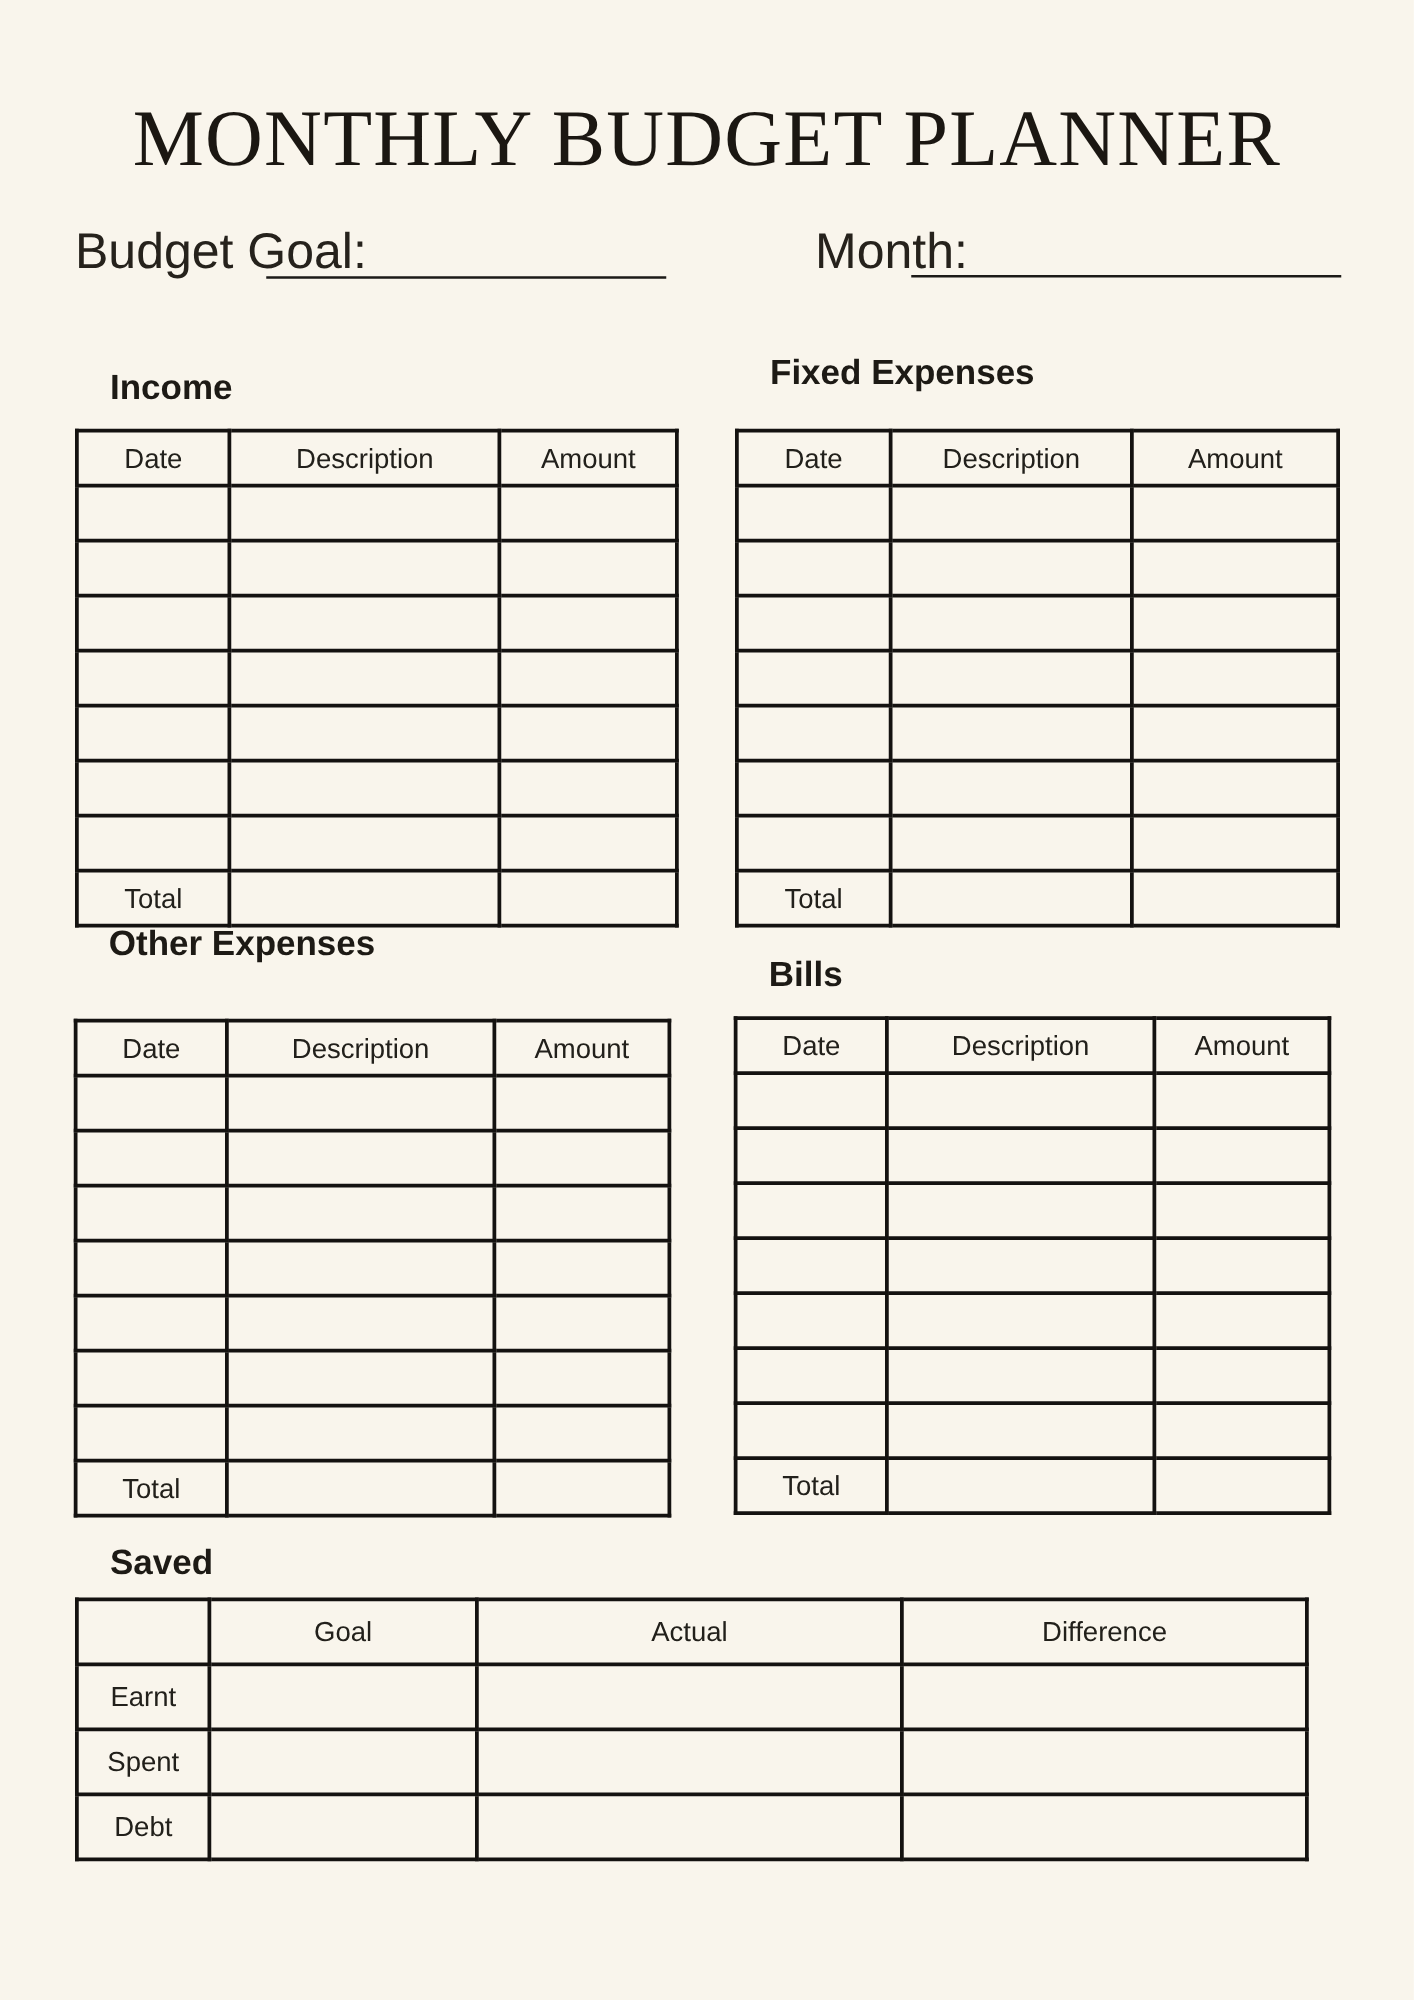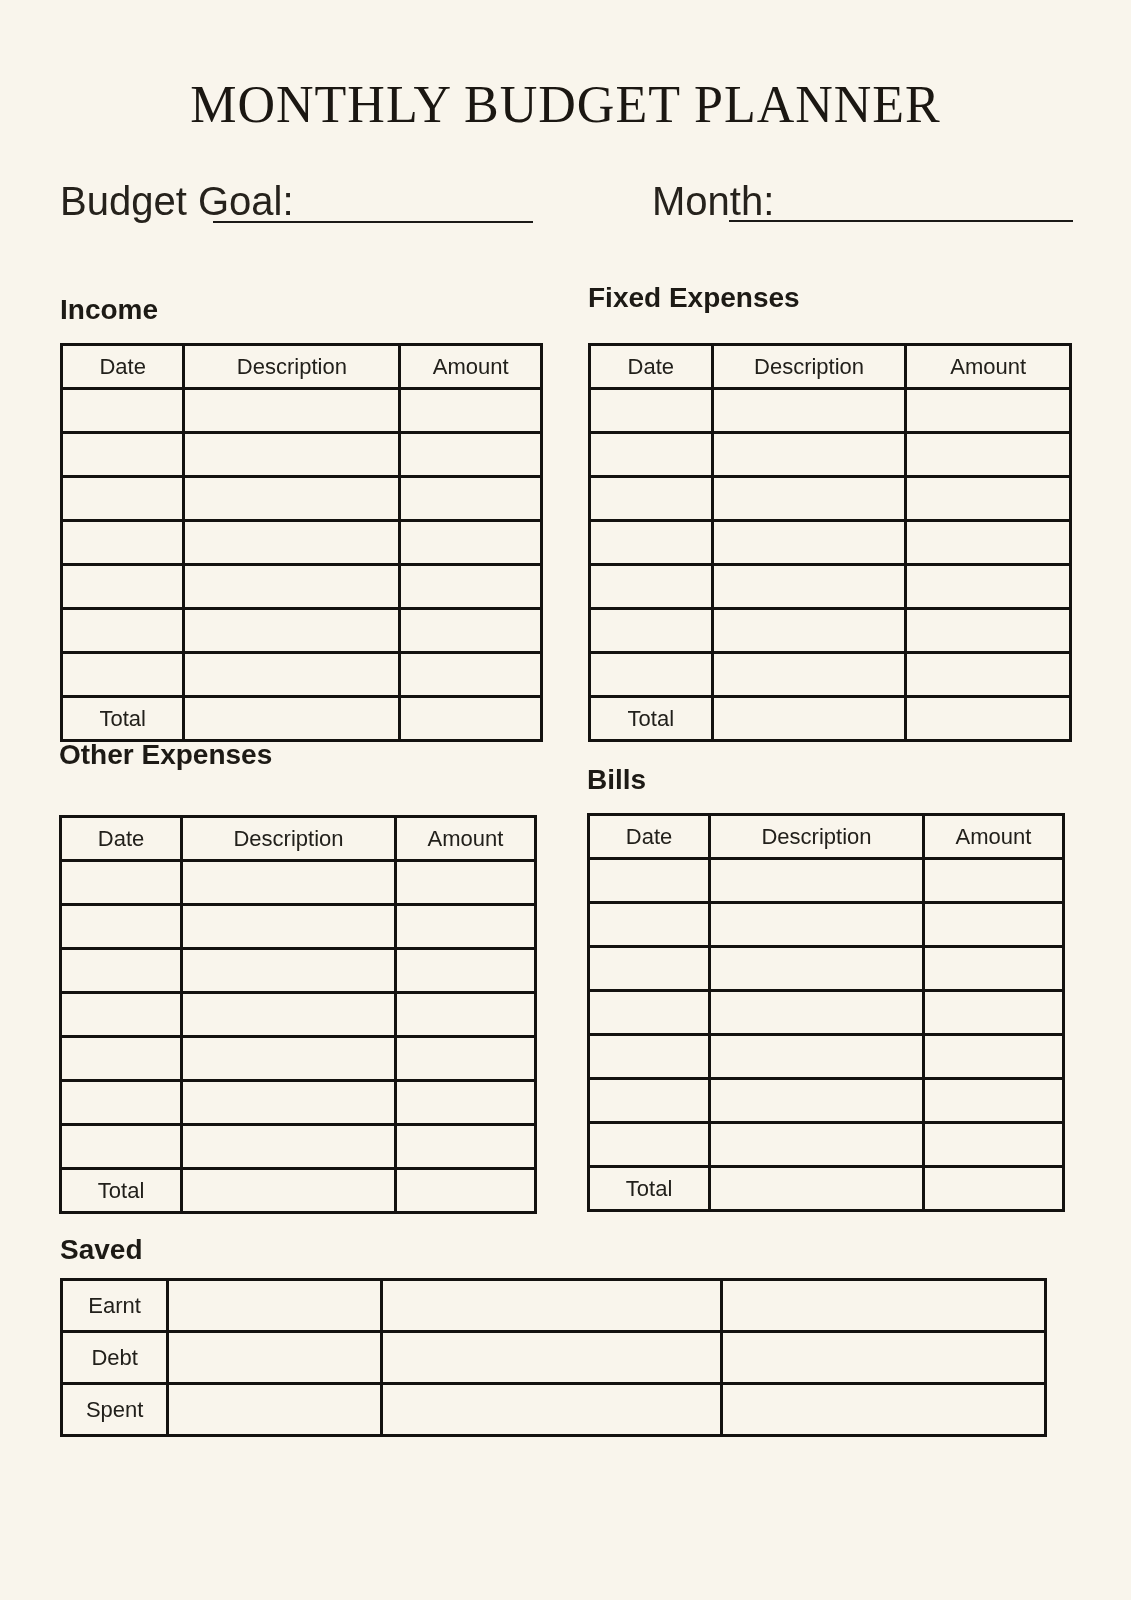--- a/index.html
+++ b/index.html
@@ -5,33 +5,33 @@
   * { margin:0; padding:0; box-sizing:border-box; }
   html,body { width:1131px; height:1600px; }
   body { font-family:"Liberation Sans", sans-serif; }
   .page {
     position:relative; width:1131px; height:1600px;
     background:#F9F5EC; color:#211D17; overflow:hidden;
   }
   .title {
     position:absolute; top:76px; left:0; width:1131px;
     text-align:center; font-family:"Liberation Serif", serif;
-    font-weight:400; font-size:52px; letter-spacing:1px; color:#1B1712;
+    font-weight:400; font-size:64px; letter-spacing:1px; color:#1B1712;
     line-height:1.1;
   }
   .field-label {
     position:absolute; font-size:40px; line-height:34px; color:#26221C;
   }
   .lbl-goal  { left:60px;  top:184px; }
   .lbl-month { left:652px; top:184px; }
   .rule { position:absolute; height:0; border-top:2px solid #1C1A17; }
   .rule-goal  { left:213px; top:221px; width:320px; }
   .rule-month { left:729px; top:220px; width:344px; }
   .section-heading {
-    position:absolute; font-size:28px; font-weight:700; line-height:32px; color:#1D1A15;
+    position:absolute; font-size:28px; font-weight:700; line-height:32px; color:#1D1A15;margin-left:28px;
   }
   .h-income { left:60px;  top:294px; }
   .h-fixed  { left:588px; top:282px; }
   .h-other  { left:59px;  top:739px; }
   .h-bills  { left:587px; top:764px; }
   .h-recap  { left:60px;  top:1234px; }
 
   table { position:absolute; border-collapse:collapse; table-layout:fixed; }
   td {
     border:3px solid #141210; text-align:center; vertical-align:middle;
@@ -296,33 +296,39 @@
 
   <table class="tbl-recap">
     <colgroup>
         <col class="r-label">
         <col class="r-goal">
         <col class="r-act">
         <col class="r-diff">
       </colgroup>
     <tbody>
       <tr>
+        <td></td>
+        <td>Goal</td>
+        <td>Actual</td>
+        <td>Difference</td>
+      </tr>
+      <tr>
         <td>Earnt</td>
         <td></td>
         <td></td>
         <td></td>
       </tr>
       <tr>
+        <td>Spent</td>
+        <td></td>
+        <td></td>
+        <td></td>
+      </tr>
+      <tr>
         <td>Debt</td>
         <td></td>
         <td></td>
         <td></td>
       </tr>
-      <tr>
-        <td>Spent</td>
-        <td></td>
-        <td></td>
-        <td></td>
-      </tr>
     </tbody>
   </table>
 
 </div>
 
 </body></html>

